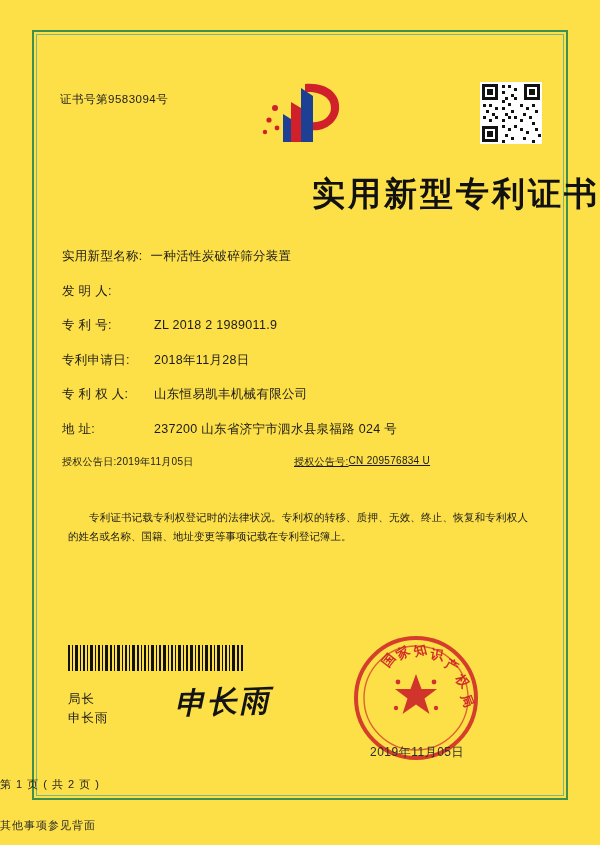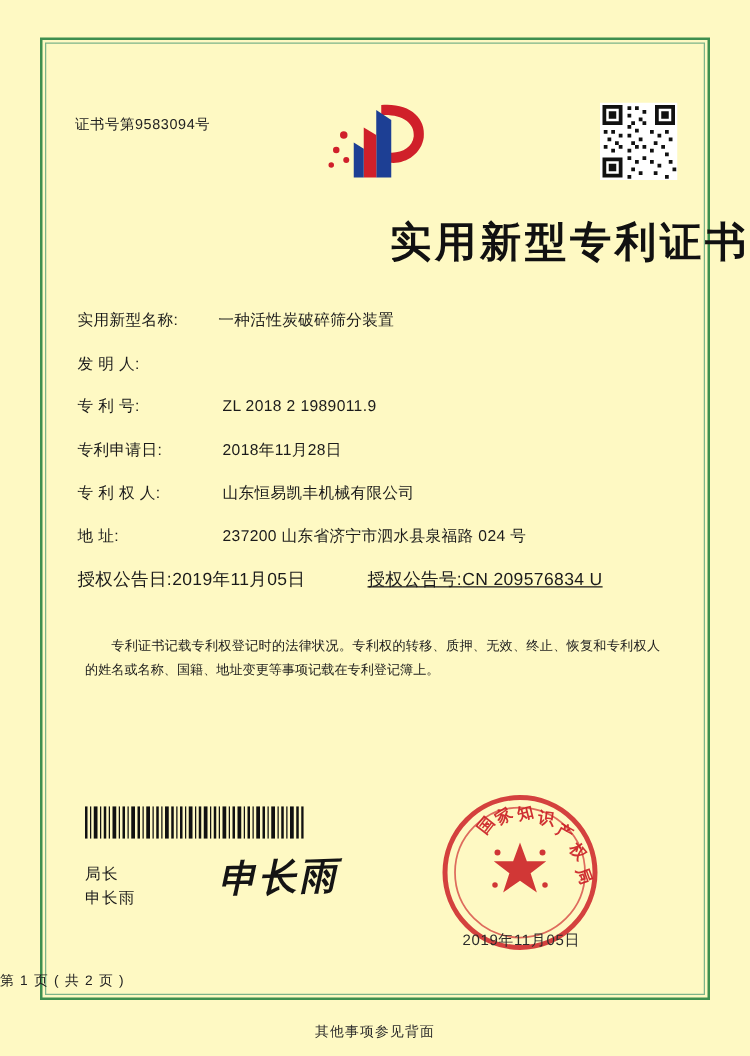--- a/index.html
+++ b/index.html
@@ -11,21 +11,21 @@
     width: 600px;
     height: 845px;
     font-family: "Liberation Sans", sans-serif;
     color: #1a1a1a;
     overflow: hidden;
     position: relative;
   }
   .page {
     position: absolute;
     inset: 0;
-    background: #fef9c3;
+    background: #fde047;
   }
   
   .frame {
     position: absolute;
     left: 32px;
     top: 30px;
     width: 536px;
     height: 770px;
     border: 2px solid #3f8f4f;
     box-sizing: border-box;
@@ -83,35 +83,34 @@
     top: 248px;
     width: 472px;
   }
   .field {
     display: flex;
     align-items: baseline;
     font-size: 12.5px;
     margin-bottom: 17.5px;
     color: #1b1b1b;
     letter-spacing: 0.3px;
-    gap: 24px;
   }
   .field .lbl {
     white-space: pre;
     flex: 0 0 auto;
   }
   .field .val {
     margin-left: 8px;
     flex: 1 1 auto;
   }
   .field .lbl-wide { min-width: 84px; }
 
   .field-inline {
     display: flex;
-    font-size: 14px;
+    font-size: 10px;
     margin-bottom: 17.5px;
     letter-spacing: 0.3px;
   }
   .field-inline .col-a { width: 232px; display: flex; }
   .field-inline .col-b { display: flex; text-decoration: underline; }
 
   .paras {
     position: absolute;
     left: 68px;
     top: 508px;
@@ -179,21 +178,20 @@
     text-align: left;
     font-size: 11px;
     color: #222;
     letter-spacing: 1px;
   }
   .footer-note {
     position: absolute;
     left: 0;
     right: 0;
     top: 818px;
-    text-align: center;
     font-size: 11px;
     color: #2a2a2a;
     letter-spacing: 1px;
   }
 </style>
 </head>
 <body>
 
 <div class="page">
 

